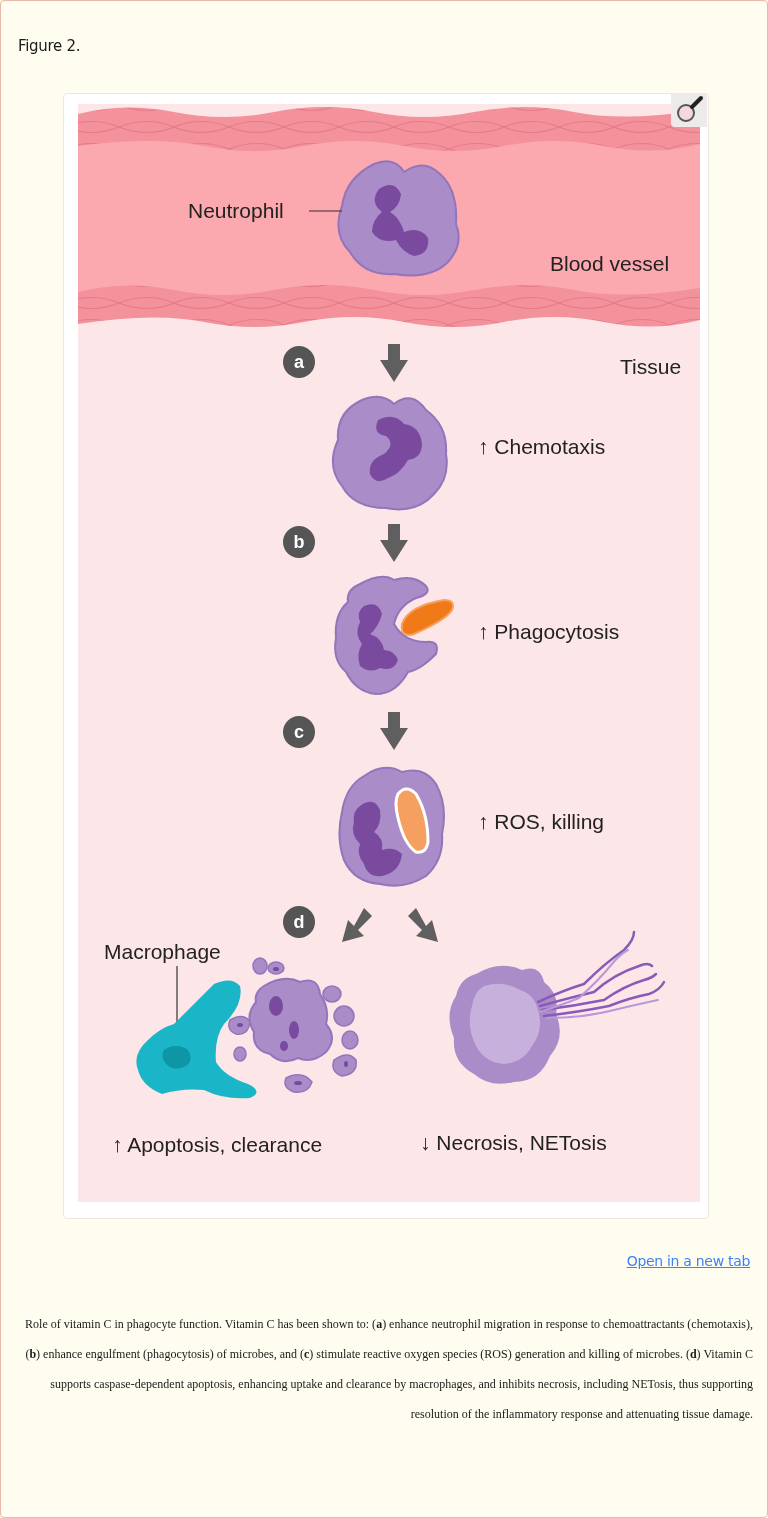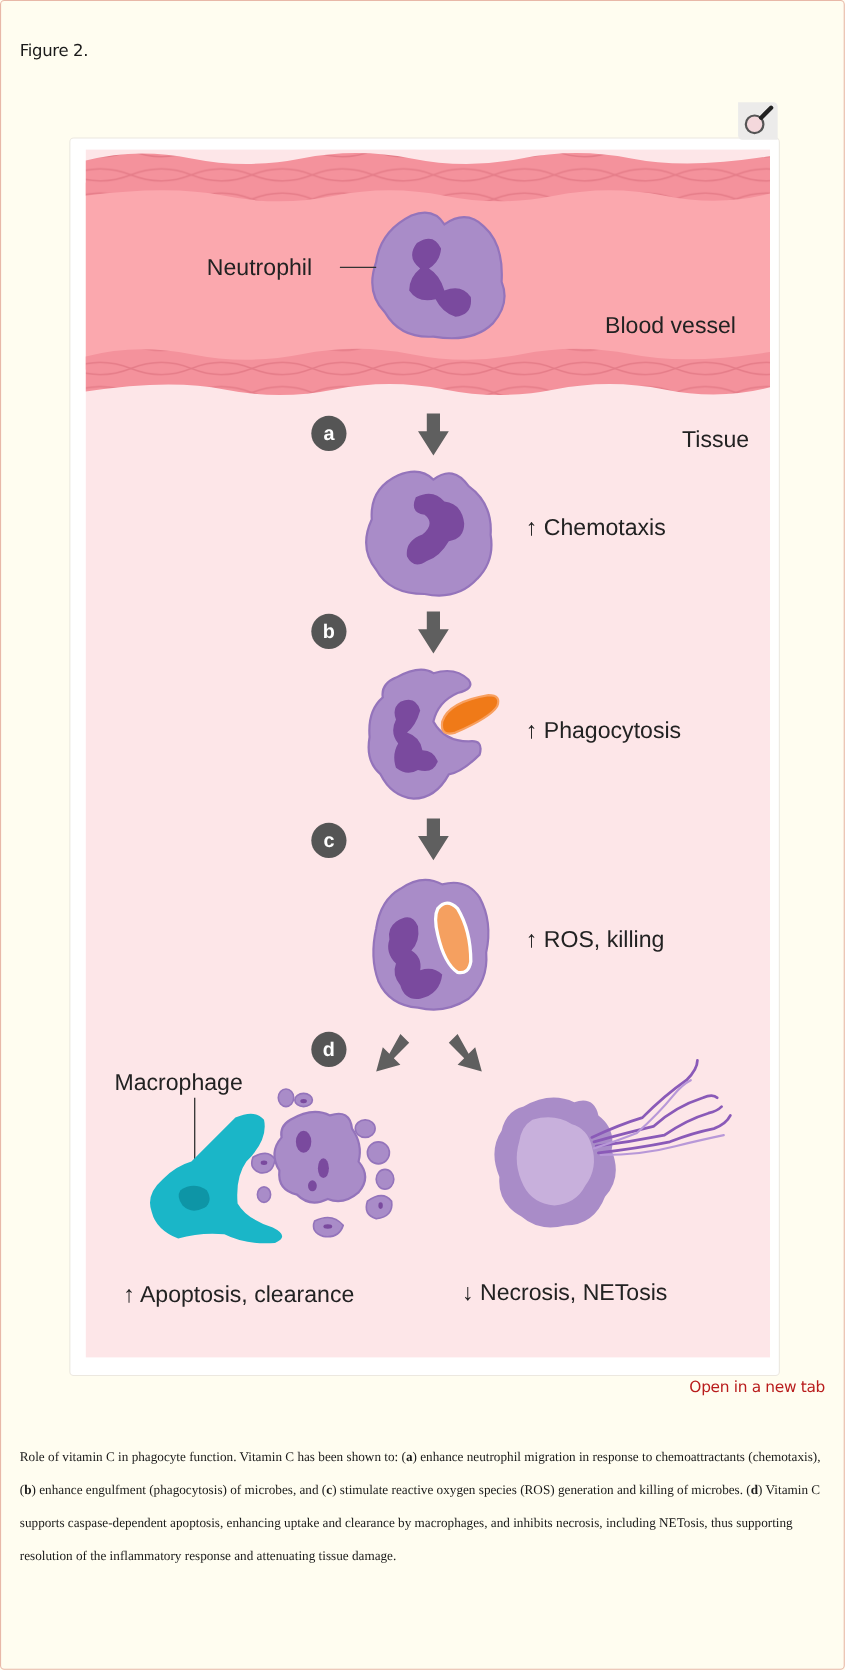--- a/index.html
+++ b/index.html
@@ -1,22 +1,22 @@
 <!DOCTYPE html>
 <html><head>
 <meta charset="utf-8">
 <style>
   html, body { margin:0; padding:0; background:#fffdf0; }
   body { width:768px; height:1518px; position:relative; overflow:hidden; font-family:"Liberation Sans", sans-serif; }
-  .panel { position:absolute; left:0; top:0; width:766px; height:1516px; border:1px solid #e8b8a8; border-radius:4px; background:#fffdf0; }
+  .panel { position:absolute; left:0; top:0; width:766px; height:1516px; border:1px solid #e8b8a8; border-radius:4px; background:#fffdf0;text-align:right; }
   .fig-label { position:absolute; left:17px; top:36px; font-family:"DejaVu Sans", sans-serif; font-size:15px; color:#1a1a1a; letter-spacing:-0.3px; }
-  .fig-box { position:absolute; left:62px; top:92px; width:644px; height:1124px; background:#fff; border:1px solid #ece8e0; border-radius:4px;margin-top:32px; }
+  .fig-box { position:absolute; left:62px; top:92px; width:644px; height:1124px; background:#fff; border:1px solid #ece8e0; border-radius:4px; }
   .fig-svg { position:absolute; left:0; top:0; }
   .zoom-btn { position:absolute; left:670px; top:92px; width:36px; height:34px; background:#ecebea; border-radius:0 4px 0 4px; cursor:pointer; }
-  .open-link { position:absolute; right:17px; top:1252px; font-family:"DejaVu Sans", sans-serif; font-size:14px; color:#b91c1c; letter-spacing:-0.3px; cursor:pointer; }
+  .open-link { position:absolute; right:17px; top:1252px; font-family:"DejaVu Sans", sans-serif; font-size:14px; color:#3b82f6; text-decoration:underline; letter-spacing:-0.3px; cursor:pointer; }
   .caption { position:absolute; left:17px; top:1308px; width:735px; font-family:"Liberation Serif", serif; font-size:12px; line-height:30px; color:#1a1a1a; }
   .caption b { font-weight:bold; }
   .lbl { font-family:"Liberation Sans", sans-serif; fill:#222; }
 </style>
 </head>
 <body>
 
 <div class="panel">
   <div class="fig-label">Figure 2.</div>
 

